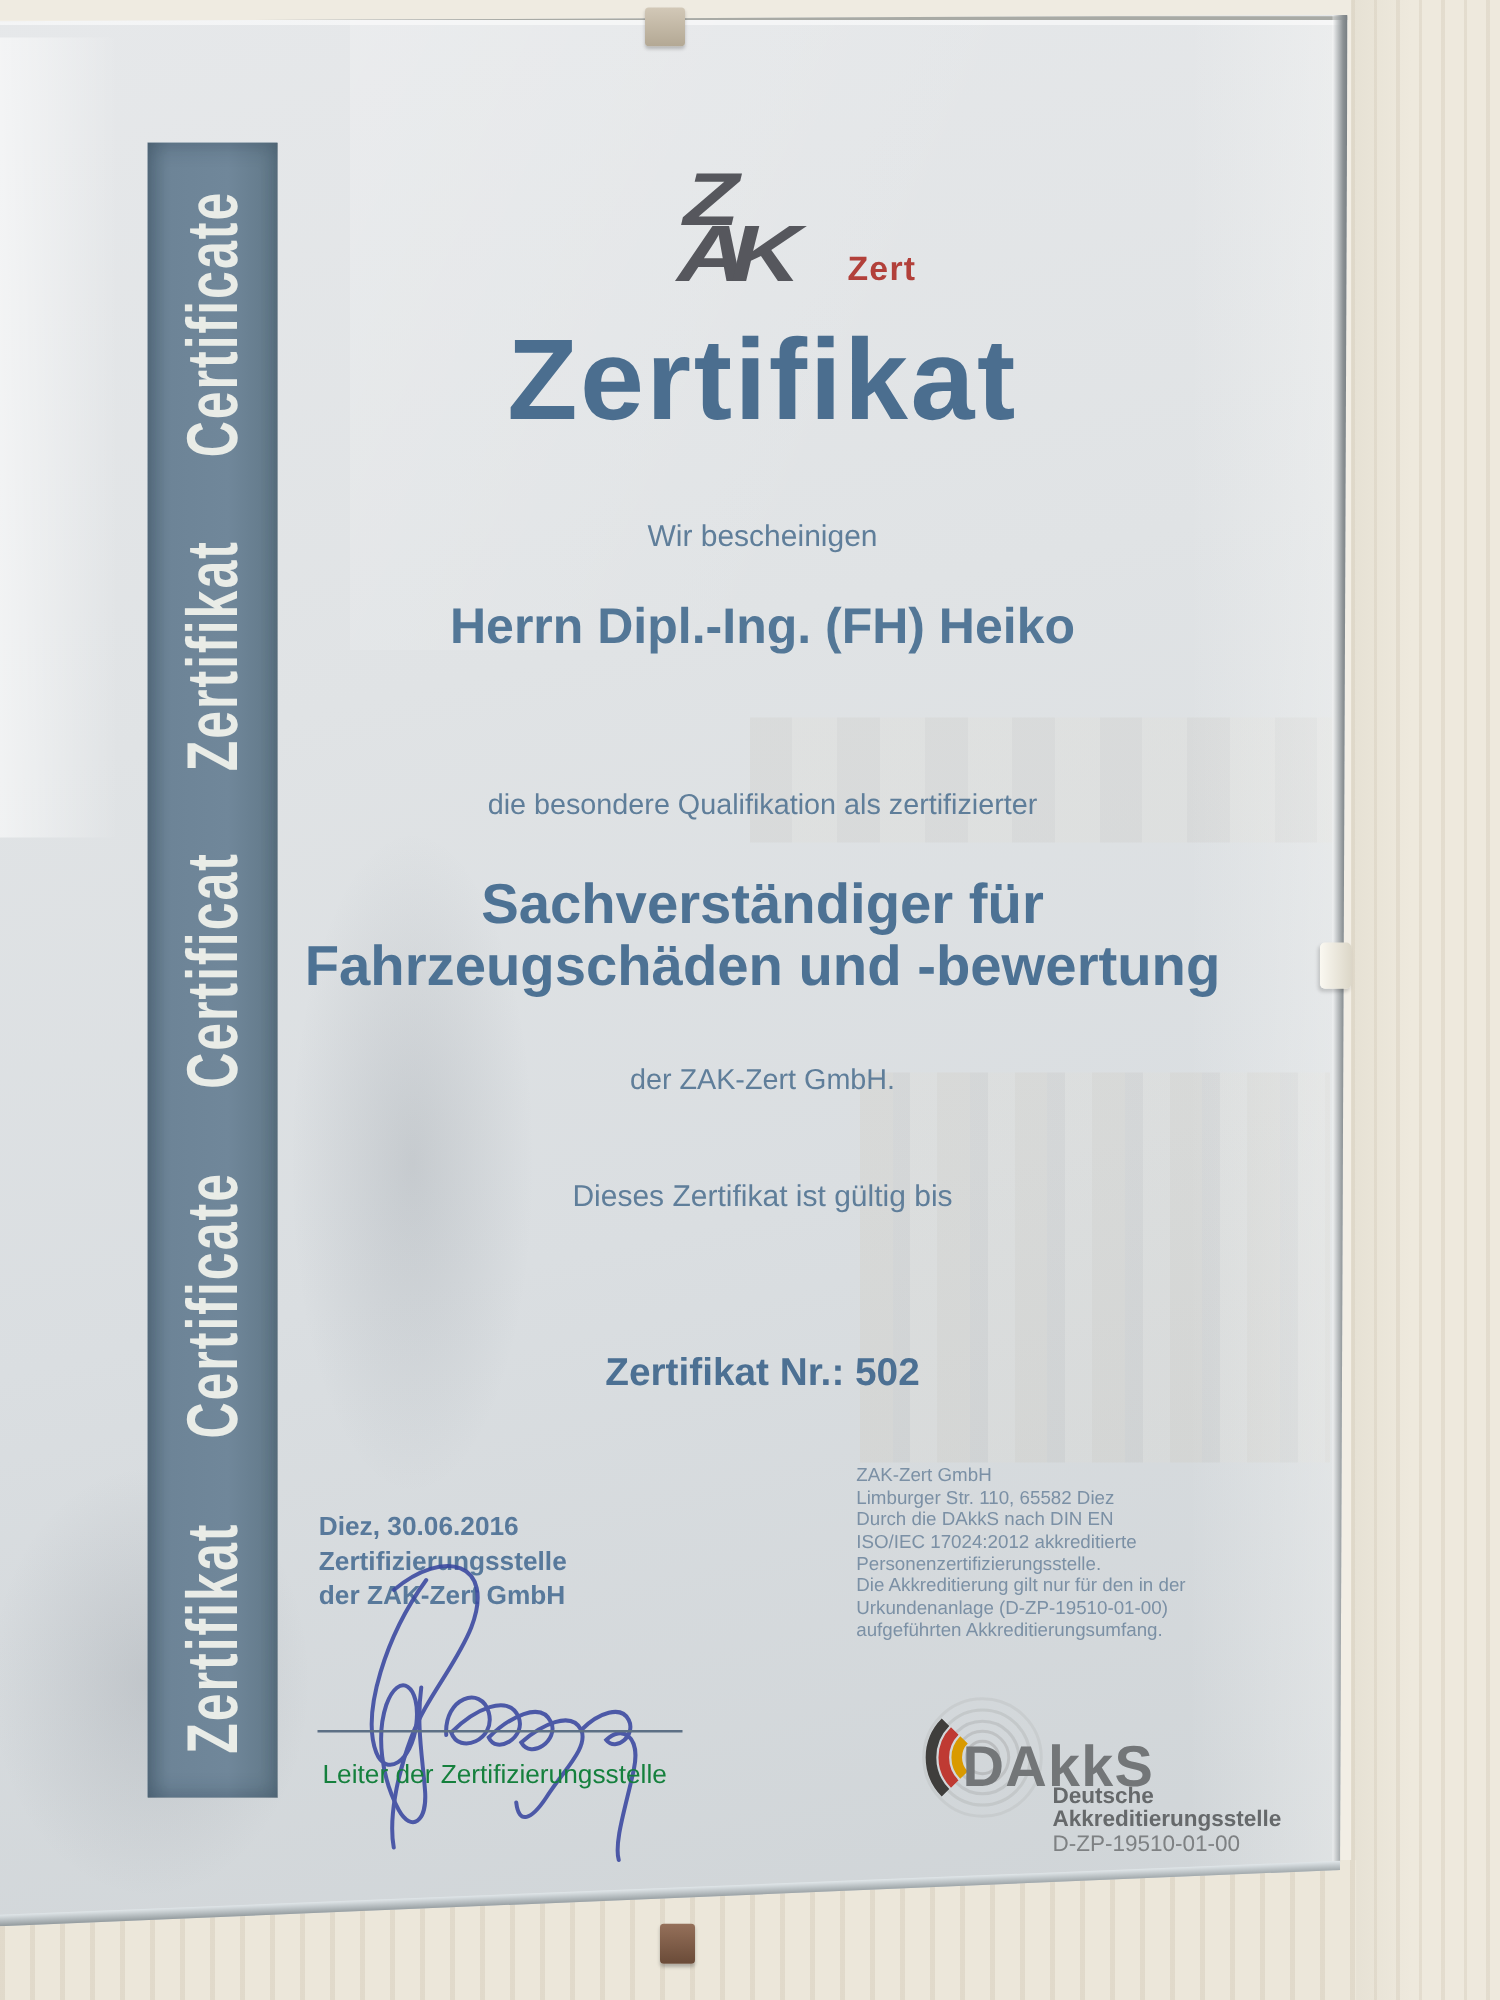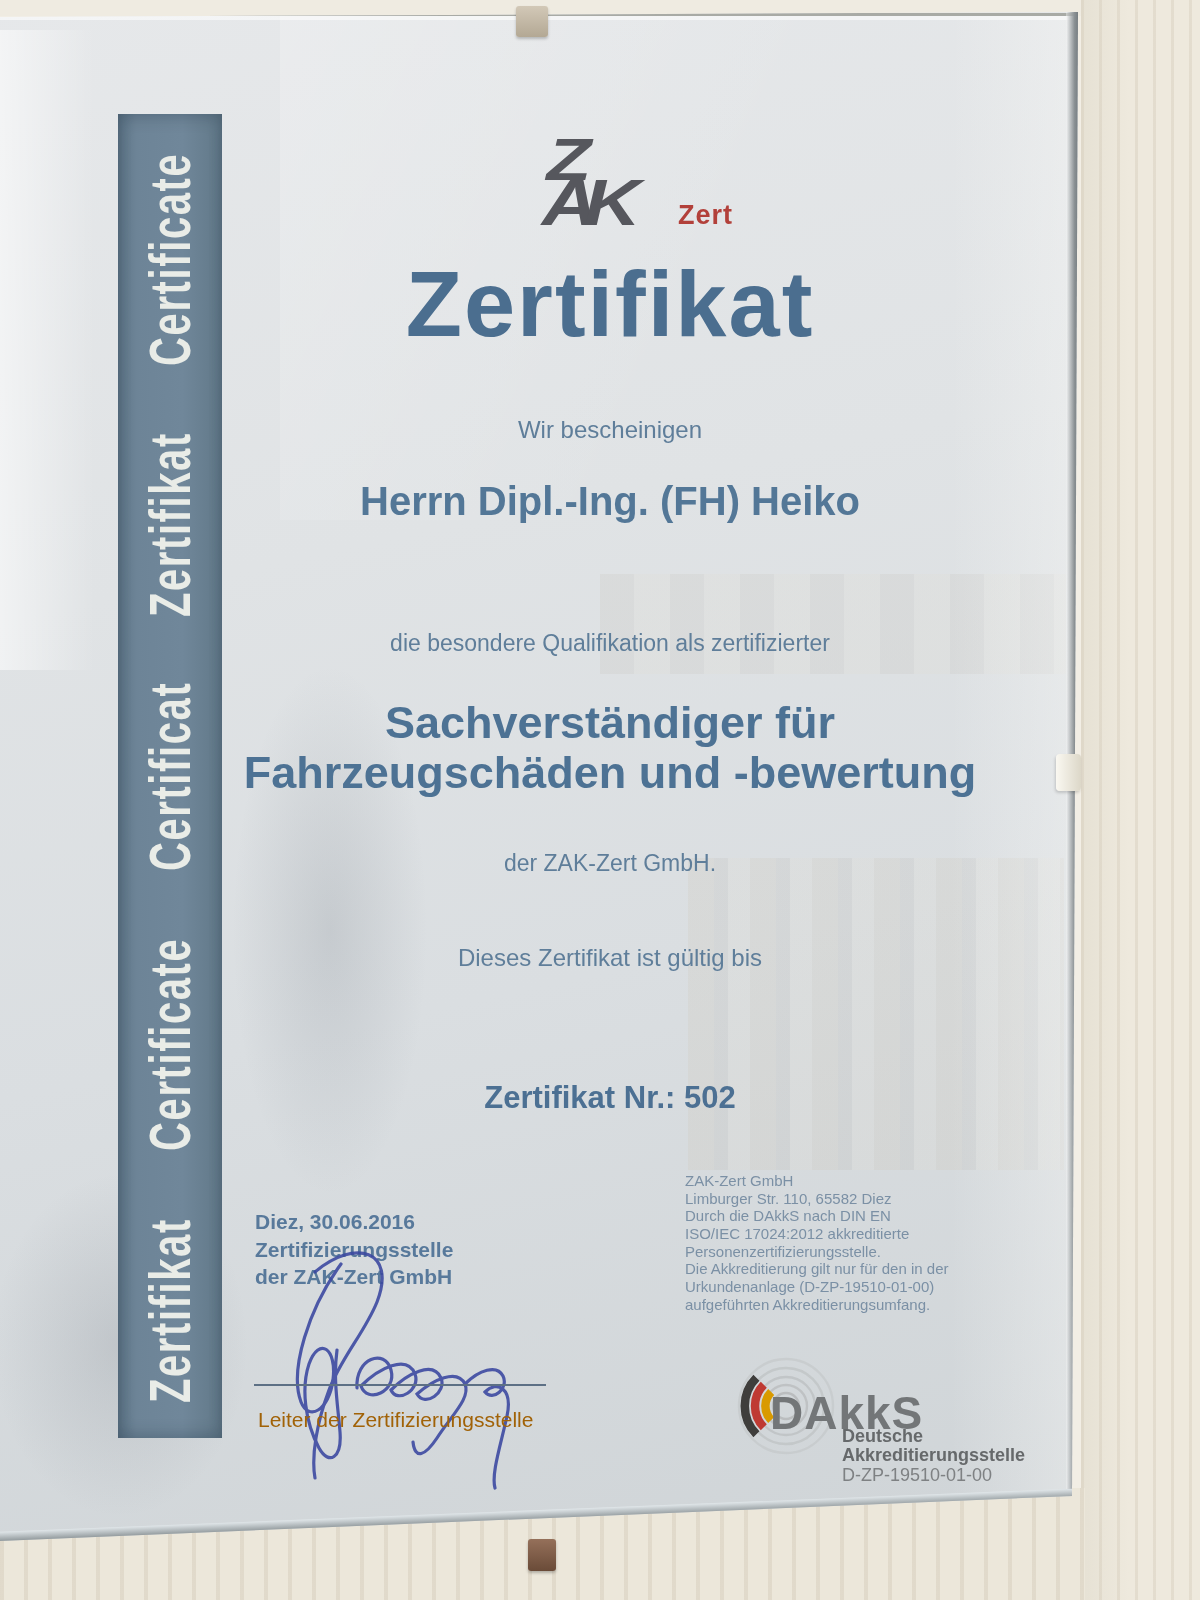--- a/index.html
+++ b/index.html
@@ -79,21 +79,21 @@
   .qual-intro { top:630px; font-size:23px; color:#5f7e9a; }
   .qualification { top:698px; font-size:45px; font-weight:bold; color:#4d7294; line-height:1.12; }
   .program { top:848px; font-size:23px; color:#5f7e9a; line-height:1.32; }
   .validity { top:944px; font-size:24px; color:#5f7e9a; }
   .valid-date { top:1000px; font-size:31px; font-weight:bold; color:#4c7093; }
   .cert-no { top:1080px; font-size:31px; font-weight:bold; color:#4c7093; }
 
   
   .issuer { position:absolute; left:255px; top:1208px; font-size:21px; line-height:1.32; color:#58799b;font-weight:bold; }
   .sig-rule { position:absolute; left:254px; top:1384px; width:292px; height:2px; background:#5d7085; }
-  .signer-role { position:absolute; left:258px; top:1408px; font-size:21px; color:#a16207; }
+  .signer-role { position:absolute; left:258px; top:1408px; font-size:21px; color:#15803d; }
   .signature-svg { position:absolute; left:245px; top:1230px; width:330px; height:265px; }
 
   
   .accr-info { position:absolute; left:685px; top:1172px; font-size:15px; line-height:1.18; color:#7b90a5; }
   .dakks-arcs { position:absolute; left:726px; top:1352px; width:124px; height:110px; }
   .dakks-name { position:absolute; left:770px; top:1386px; font-family:Liberation Sans, sans-serif;
     font-weight:bold; font-size:46px; color:#737678; letter-spacing:1px; }
   .dakks-sub { position:absolute; left:842px; top:1427px; font-size:18px; line-height:1.08; color:#66696b; }
   .dakks-sub .b { font-weight:bold; }
   .dakks-sub .id { font-weight:normal; color:#7e8183; }

